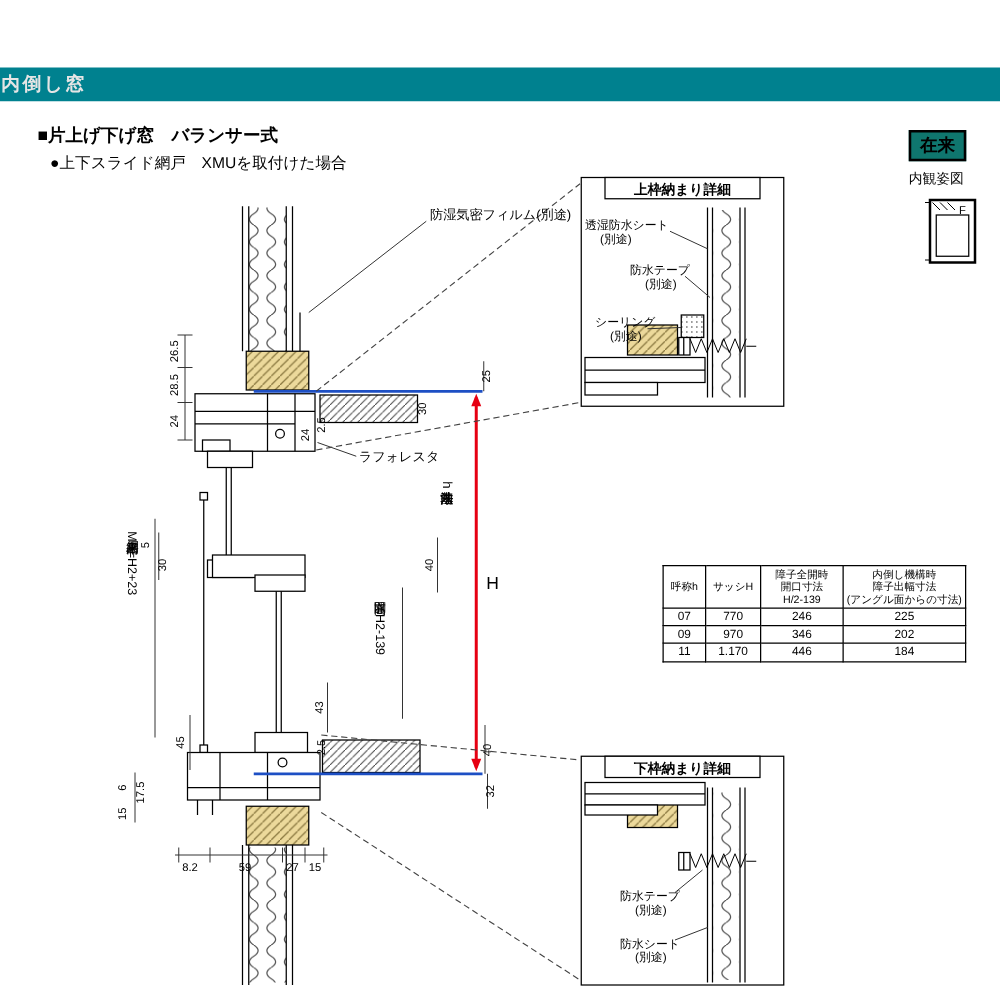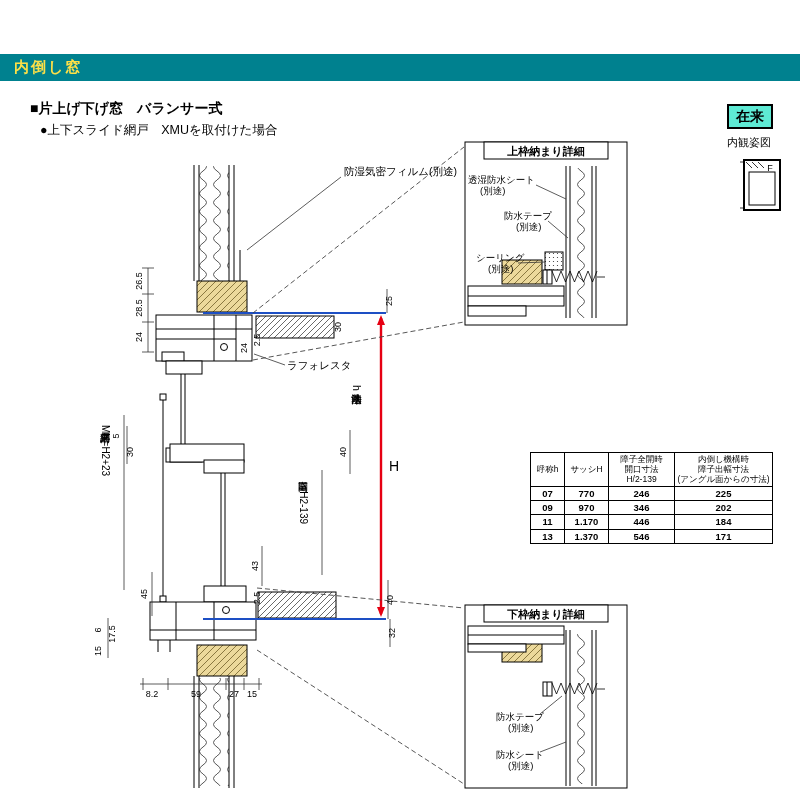--- a/index.html
+++ b/index.html
@@ -1,29 +1,29 @@
 <!DOCTYPE html>
 <html><head>
 <meta charset="utf-8">
 <style>
   * { margin:0; padding:0; box-sizing:border-box; }
   html,body { width:800px; height:800px; background:#fff;
     font-family:"Liberation Sans","DejaVu Sans",sans-serif; color:#000; }
   .stage { position:absolute; top:0; left:0; width:800px; height:800px; background:#fff; overflow:hidden; }
   .page-title { position:absolute; top:1px; left:8px; font-size:34px; font-weight:900; letter-spacing:1px; }
   .teal-bar { position:absolute; top:54px; left:0; width:800px; height:27px; background:#00818F; display:flex; align-items:center; }
-  .teal-bar span { color:#fde047; font-weight:bold; font-size:15px; padding-left:14px; letter-spacing:2px; }
+  .teal-bar span { color:#e5e5e5; font-weight:bold; font-size:15px; padding-left:1px; letter-spacing:2px; }
   .heading { position:absolute; top:100px; left:30px; font-size:14px; font-weight:bold; }
   .subheading { position:absolute; top:122px; left:40px; font-size:12.5px;text-align:center; }
-  .badge { position:absolute; top:104px; left:727px; border:2px solid #000; font-size:14px; font-weight:bold; padding:0 7px; line-height:21px; background:#5eead4; }
+  .badge { position:absolute; top:104px; left:727px; border:2px solid #000; font-size:14px; font-weight:bold; padding:0 7px; line-height:21px; background:#0f766e; }
   .badge-caption { position:absolute; top:135px; left:727px; font-size:11px; }
   svg.drawing { position:absolute; top:0; left:0; }
   .spec-table { position:absolute; top:452px; left:530px; border-collapse:collapse; background:#fff; }
   .spec-table th, .spec-table td { border:1px solid #000; font-size:8.5px; font-weight:normal; text-align:center; white-space:pre-line; line-height:1.2; padding:1px 2px; }
-  .spec-table td { font-size:9.5px; padding:1px 3px;font-weight:bold; }
+  .spec-table td { font-size:9.5px; padding:1px 3px; }
 </style>
 </head>
 <body>
 
 <div class="stage">
 
 
   <div class="teal-bar">
     <span>内倒し窓</span>
   </div>
@@ -299,22 +299,16 @@
         <td>970</td>
         <td>346</td>
         <td>202</td>
       </tr>
       <tr>
         <td>11</td>
         <td>1.170</td>
         <td>446</td>
         <td>184</td>
       </tr>
-      <tr>
-        <td>13</td>
-        <td>1.370</td>
-        <td>546</td>
-        <td>171</td>
-      </tr>
     </tbody>
   </table>
 
 </div>
 
 </body></html>

